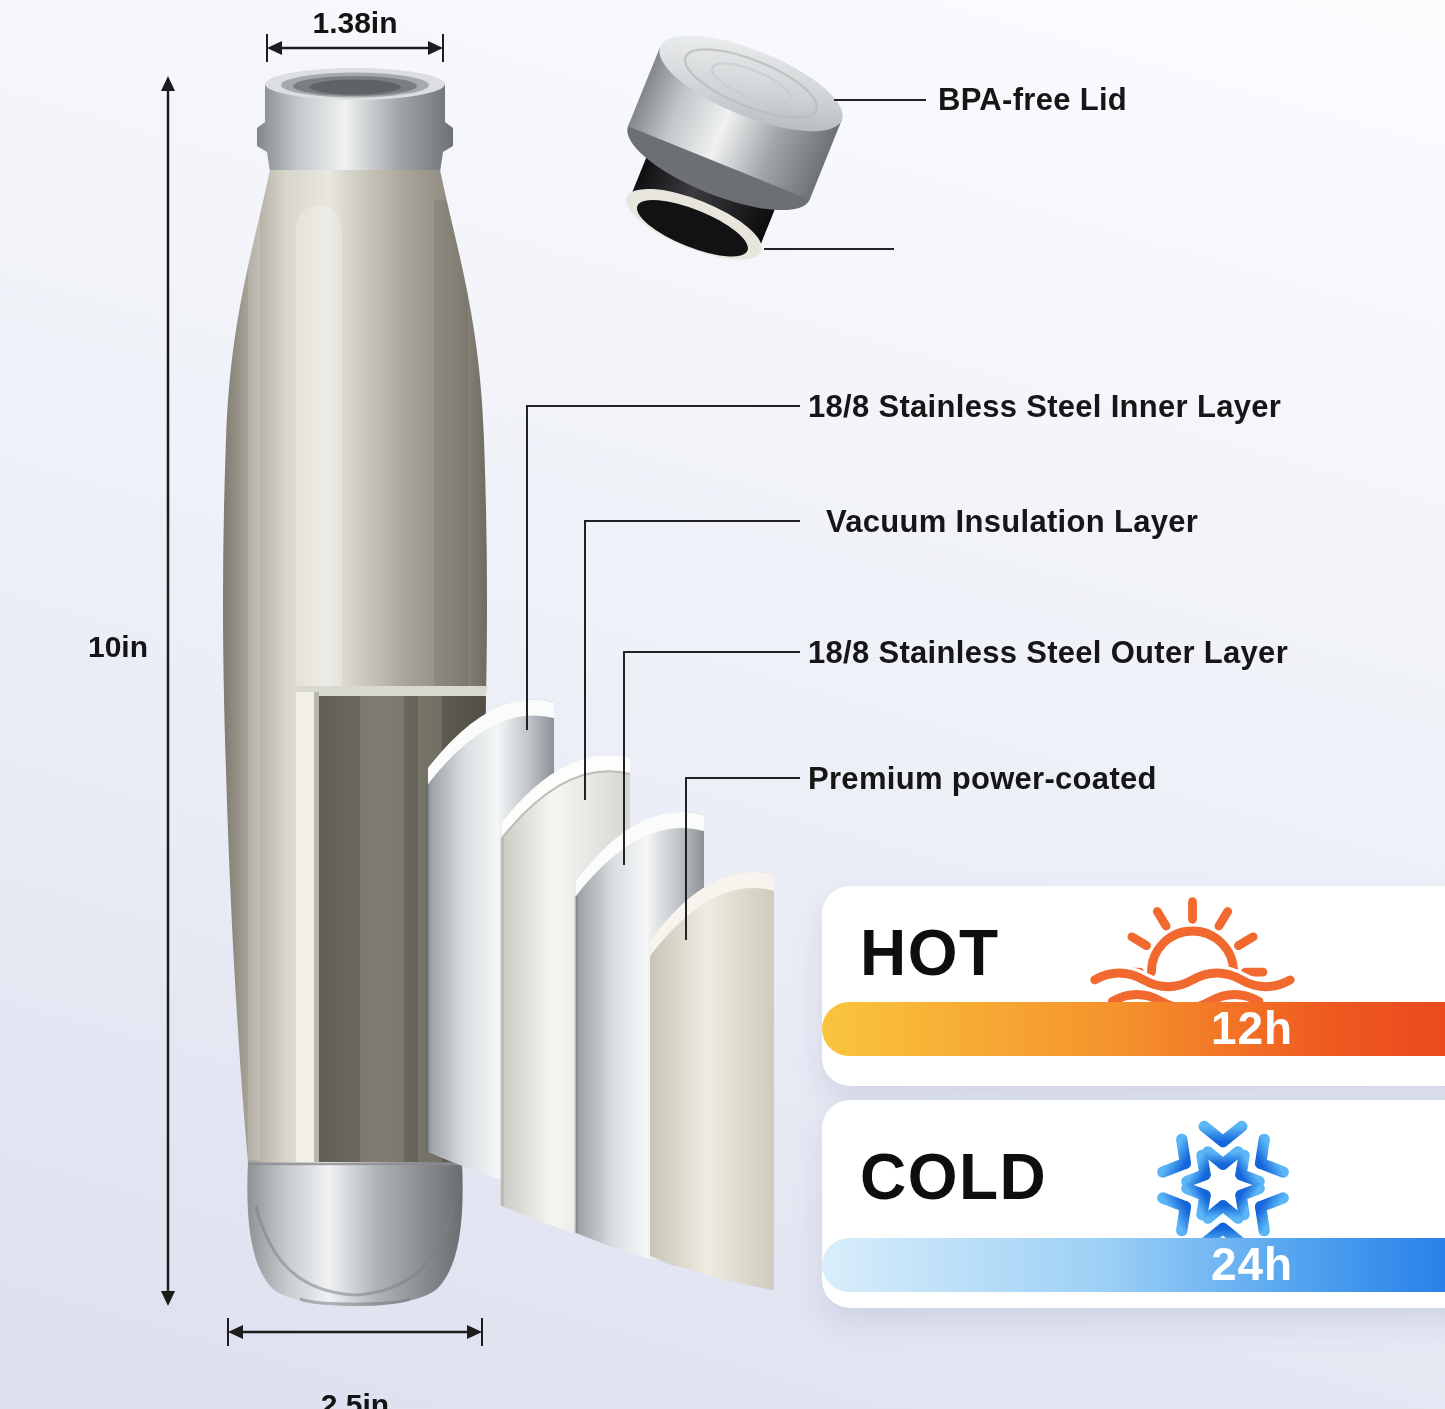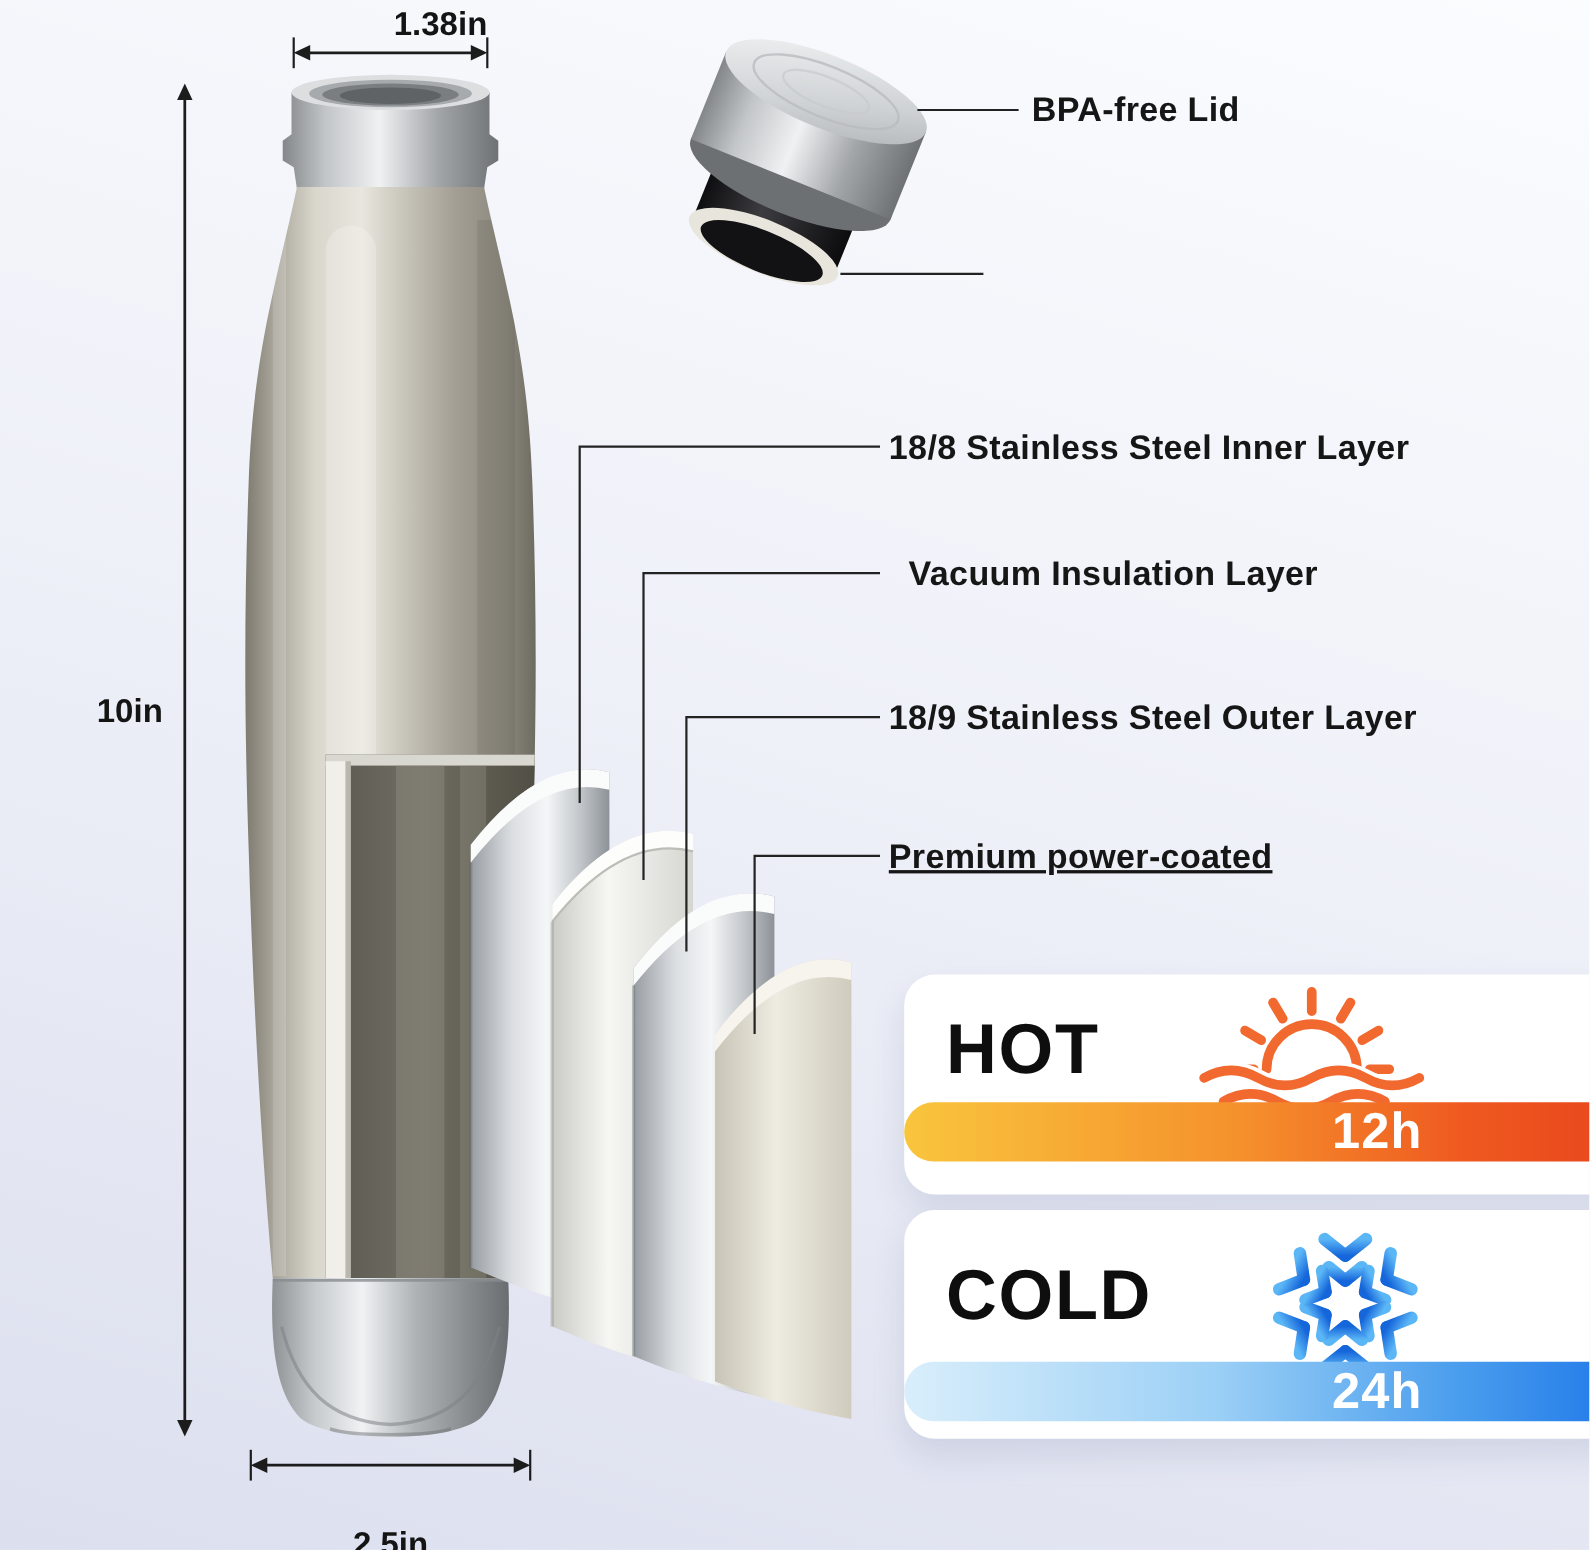--- a/index.html
+++ b/index.html
@@ -13,29 +13,29 @@
   }
   .art{position:absolute;left:0;top:0;}
   .callout{
     position:absolute;
     font-size:31px;font-weight:700;color:#161616;letter-spacing:.3px;
     white-space:nowrap;
   }
   .dim-label{
     position:absolute;font-size:30px;font-weight:700;color:#141414;white-space:nowrap;
   }
-  .dim-top{left:267px;top:6px;width:176px;text-align:right;}
+  .dim-top{left:267px;top:6px;width:176px;text-align:center;}
   .dim-left{left:52px;top:630px;width:96px;text-align:right;}
   .dim-bottom{left:228px;top:1388px;width:254px;text-align:center;}
   .c-lid{left:938px;top:82px;}
   .c-gasket{left:903px;top:232px;}
   .c-layer1{left:808px;top:389px;}
   .c-layer2{left:814px;top:504px;margin-left:12px;}
   .c-layer3{left:808px;top:635px;}
-  .c-layer4{left:808px;top:761px;text-decoration:underline;}
+  .c-layer4{left:808px;top:761px;}
   .card{
     position:absolute;left:822px;width:672px;background:#ffffff;
     border-radius:28px;box-shadow:0 14px 30px rgba(95,105,150,0.16);
   }
   .hot-card{top:886px;height:200px;}
   .cold-card{top:1100px;height:208px;}
   .card-title{
     position:absolute;left:38px;font-size:64px;font-weight:800;
     color:#0e0e0f;letter-spacing:1.5px;
   }
@@ -226,21 +226,21 @@
     </g>
   </svg>
 
   <div class="dim-label dim-top">1.38in</div>
   <div class="dim-label dim-left">10in</div>
   <div class="dim-label dim-bottom">2.5in</div>
 
   <div class="callout c-lid">BPA-free Lid</div>
   <div class="callout c-layer1">18/8 Stainless Steel Inner Layer</div>
   <div class="callout c-layer2">Vacuum Insulation Layer</div>
-  <div class="callout c-layer3">18/9 Stainless Steel Outer Layer</div>
+  <div class="callout c-layer3">18/8 Stainless Steel Outer Layer</div>
   <div class="callout c-layer4">Premium power-coated</div>
 
   <div class="card hot-card">
     <div class="card-title">HOT</div>
     <svg class="card-icon sun-icon" width="245" height="132" viewBox="0 0 240 135">
       <g stroke="#F2692F" stroke-width="9" fill="none" stroke-linecap="round">
         <path d="M 78 88 A 42 42 0 0 1 162 88"></path>
         <line x1="66" y1="88" x2="48" y2="88"></line>
         <line x1="73" y1="61" x2="58" y2="52"></line>
         <line x1="93" y1="41" x2="84" y2="26"></line>

